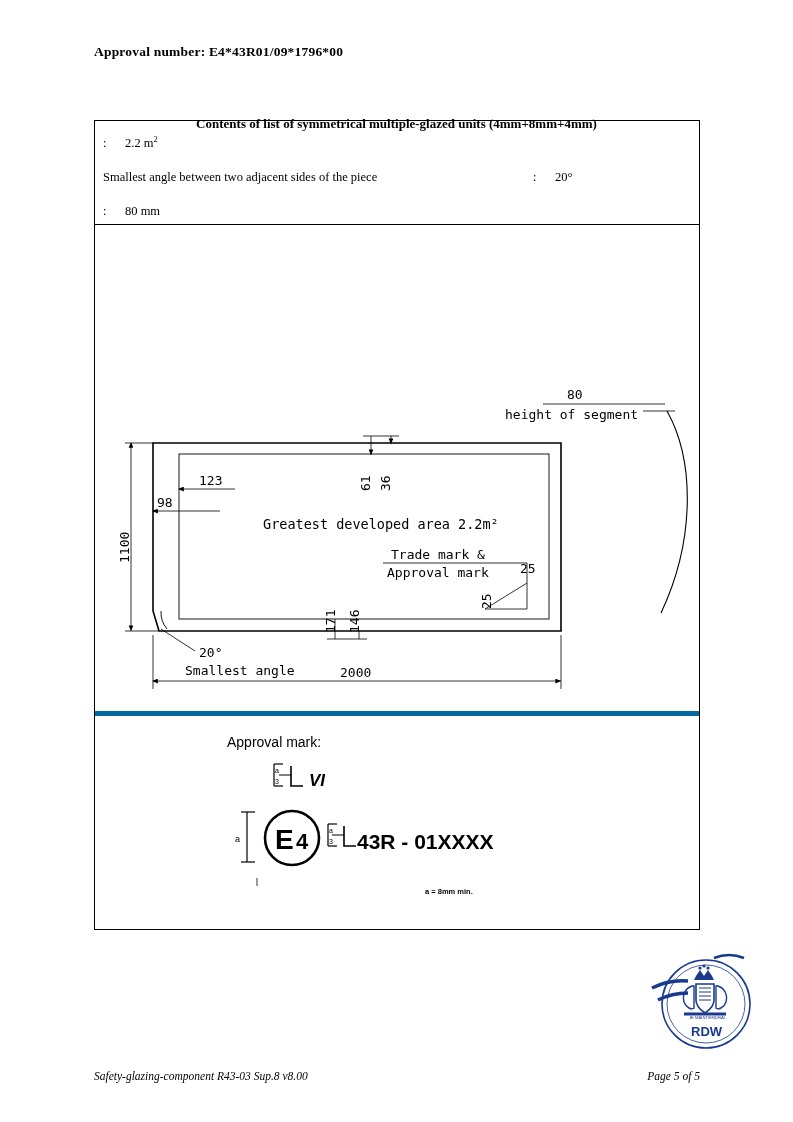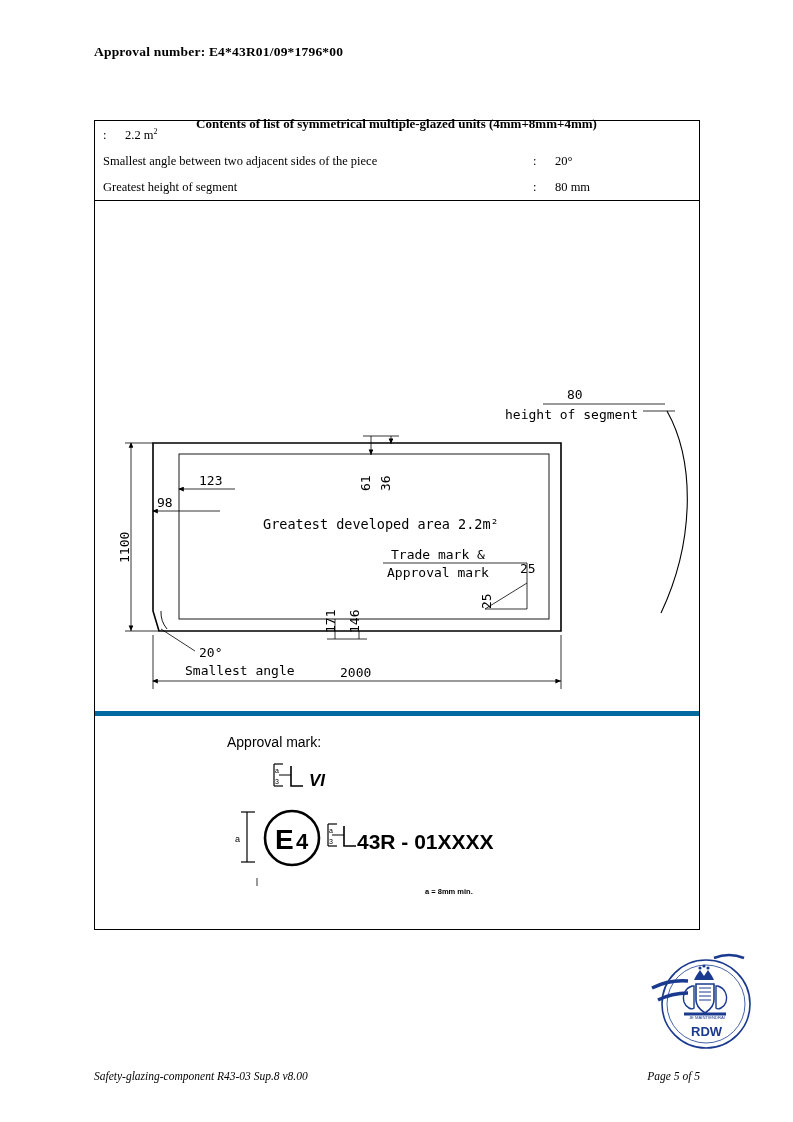--- a/index.html
+++ b/index.html
@@ -60,21 +60,21 @@
     box-sizing: border-box;
   }
   .spec-row {
     display: flex;
     align-items: baseline;
     font-size: 12.5px;
     padding: 6px 0 5px 8px;
   }
   .spec-label { flex: 0 0 430px; }
   .spec-colon { flex: 0 0 22px; }
-  .spec-value { flex: 1 1 auto; }
+  .spec-value { flex: 1 1 auto; margin-top: 8px; }
   .spec-value sup { font-size: 8px; vertical-align: super; }
 
   
   .drawing {
     position: absolute;
     left: 0;
     top: 90px;
     width: 604px;
     height: 505px;
     border-bottom: 5px solid #0369a1;
@@ -140,21 +140,20 @@
       <div class="spec-row">
         <span class="spec-colon">:</span>
         <span class="spec-value"><span>2.2 m</span><sup>2</sup></span>
       </div>
       <div class="spec-row">
         <span class="spec-label">Smallest angle between two adjacent sides of the piece</span>
         <span class="spec-colon">:</span>
         <span class="spec-value">20°</span>
       </div>
       <div class="spec-row">
-        <span class="spec-label">Greatest height of segment</span>
         <span class="spec-colon">:</span>
         <span class="spec-value">80 mm</span>
       </div>
     </div>
 
     <div class="drawing">
       <svg width="604" height="504" viewBox="0 0 604 504" xmlns="http://www.w3.org/2000/svg">
         <defs>
           <marker id="ar" markerWidth="8" markerHeight="8" refX="7" refY="3" orient="auto">
             <path d="M0,0 L7,3 L0,6 z" fill="#000"></path>

